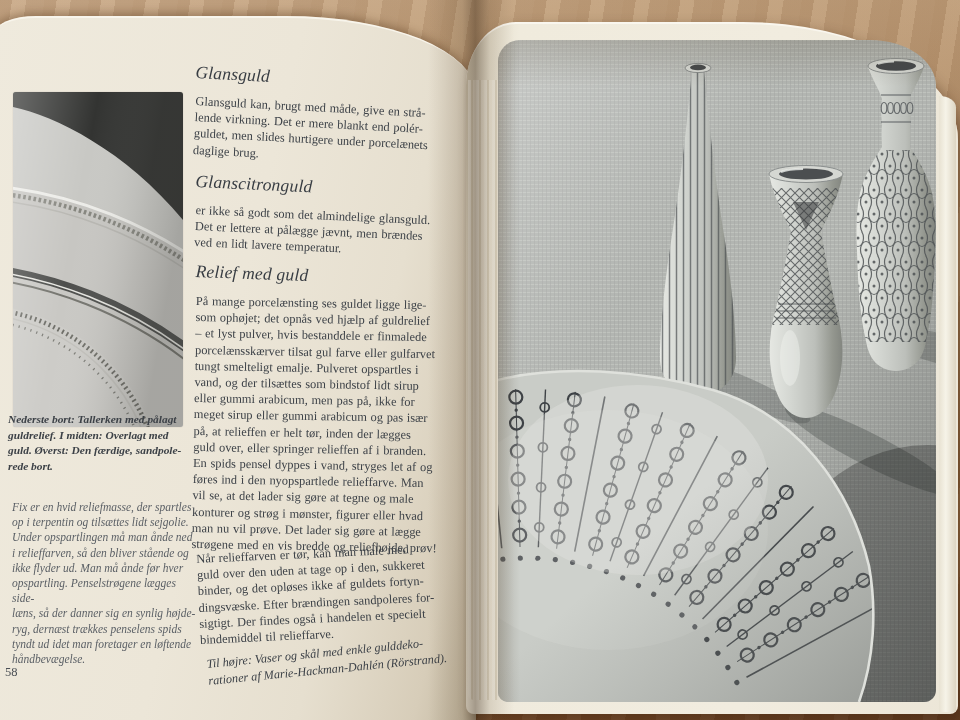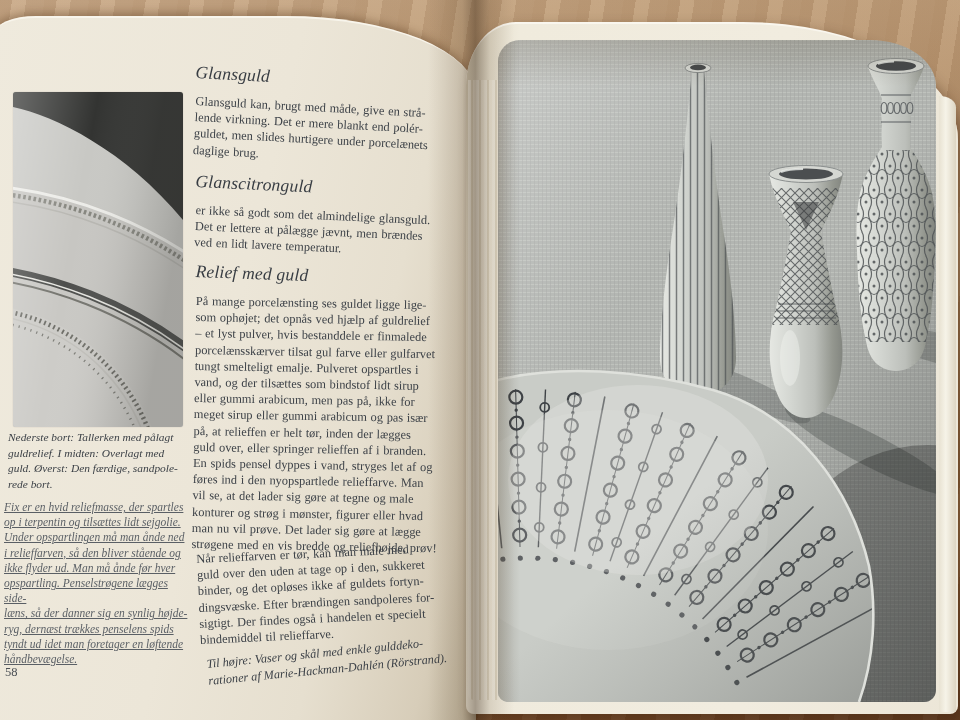--- a/index.html
+++ b/index.html
@@ -121,25 +121,25 @@
 konturer og strøg i mønster, figurer eller hvad
 man nu vil prøve. Det lader sig gøre at lægge
 strøgene med en vis bredde og reliefhøjde, prøv!</div>
   <div class="txt body-text" style="left:196px;top:551px;width:288px;transform:rotate(-2.6deg);transform-origin:left top;">   Når relieffarven er tør, kan man male med
 guld over den uden at tage op i den, sukkeret
 binder, og det opløses ikke af guldets fortyn-
 dingsvæske. Efter brændingen sandpoleres for-
 sigtigt. Der findes også i handelen et specielt
 bindemiddel til relieffarve.</div>
 
-  <div class="txt cap ital" style="left:8px;top:430px;width:184px;">Nederste bort: Tallerken med pålagt
+  <div class="txt cap ital" style="left:8px;top:412px;width:184px;font-weight:bold;">Nederste bort: Tallerken med pålagt
 guldrelief. I midten: Overlagt med
 guld. Øverst: Den færdige, sandpole-
 rede bort.</div>
-  <div class="txt note ital" style="left:4px;top:500px;width:188px;text-decoration:underline;">Fix er en hvid reliefmasse, der spartles
+  <div class="txt note ital" style="left:12px;top:500px;width:188px;">Fix er en hvid reliefmasse, der spartles
 op i terpentin og tilsættes lidt sejgolie.
 Under opspartlingen må man ånde ned
 i relieffarven, så den bliver stående og
 ikke flyder ud. Man må ånde før hver
 opspartling. Penselstrøgene lægges side-
 læns, så der danner sig en synlig højde-
 ryg, dernæst trækkes penselens spids
 tyndt ud idet man foretager en løftende
 håndbevægelse.</div>
   <div class="txt pgnum" style="left:5px;top:665px;">58</div>

